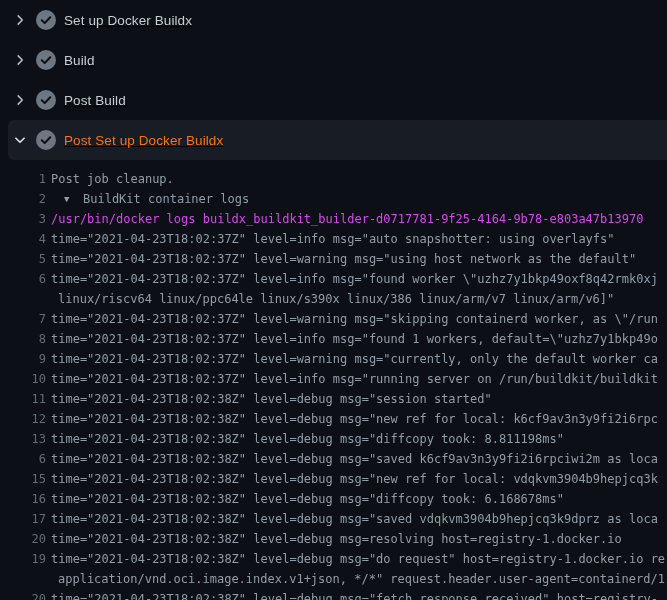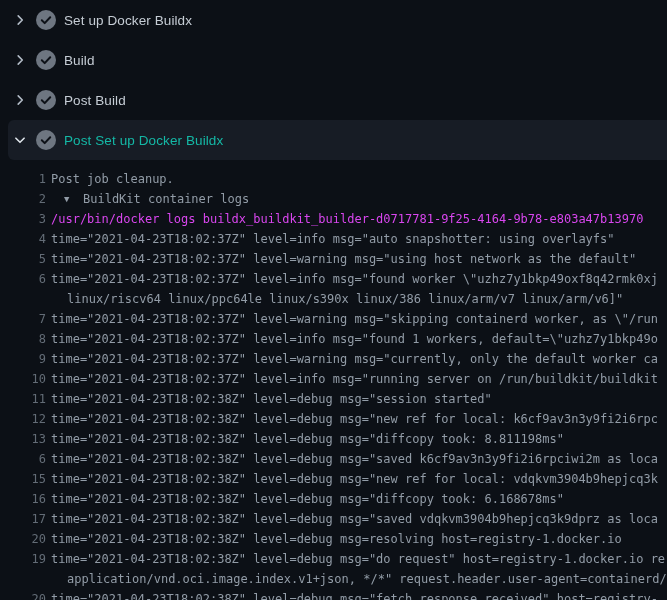--- a/index.html
+++ b/index.html
@@ -9,52 +9,53 @@
     overflow:hidden;
     font-family:"Liberation Sans", sans-serif;
   }
   .sections { padding-top:0; }
   .section-row {
     height:40px;
     display:flex; align-items:center;
     padding-left:12px;
     cursor:pointer;
     box-sizing:border-box;
+    text-decoration:underline;
   }
   .section-row .chev { width:16px; height:16px; flex:none; display:flex; align-items:center; justify-content:center; }
   .section-row .check { width:20px; height:20px; flex:none; margin-left:8px; }
   .section-row .title {
     margin-left:8px;
     font-size:13.5px;
     color:#c6cdd5;
     letter-spacing:.1px;
   }
   .section-row.expanded {
     background:#171c25;
     border-radius:6px;
     margin-left:8px; margin-right:-12px;
     padding-left:4px;
   }
-  .section-row.expanded .title { color:#14b8a6; }
+  .section-row.expanded .title { color:#f97316; }
 
   .log-area {
     padding-top:9px;
     font-family:"DejaVu Sans Mono","Liberation Mono",monospace;
     font-size:12px;
   }
   .log-row { display:flex; height:20px; line-height:20px; white-space:pre; }
   .log-row .ln {
     width:46px; flex:none;
     text-align:right;
     color:#636c76;
     cursor:pointer;
   }
   .log-row .txt { margin-left:5px; color:#929ca7; overflow:hidden; }
   .log-row.command .txt { color:#d946ef; }
-  .log-row.cont .txt { margin-left:21px; }
+  .log-row.cont .txt { margin-left:12px; }
   .log-row.group { cursor:pointer; }
   .log-row.group .tri { margin-left:18px; width:13px; flex:none; color:#929ca7; font-size:9px; }
   .log-row.group .txt { margin-left:6px; }
 </style>
 </head>
 <body>
 
 <div class="sections" id="sections">
     <div class="section-row">
     <span class="chev">

